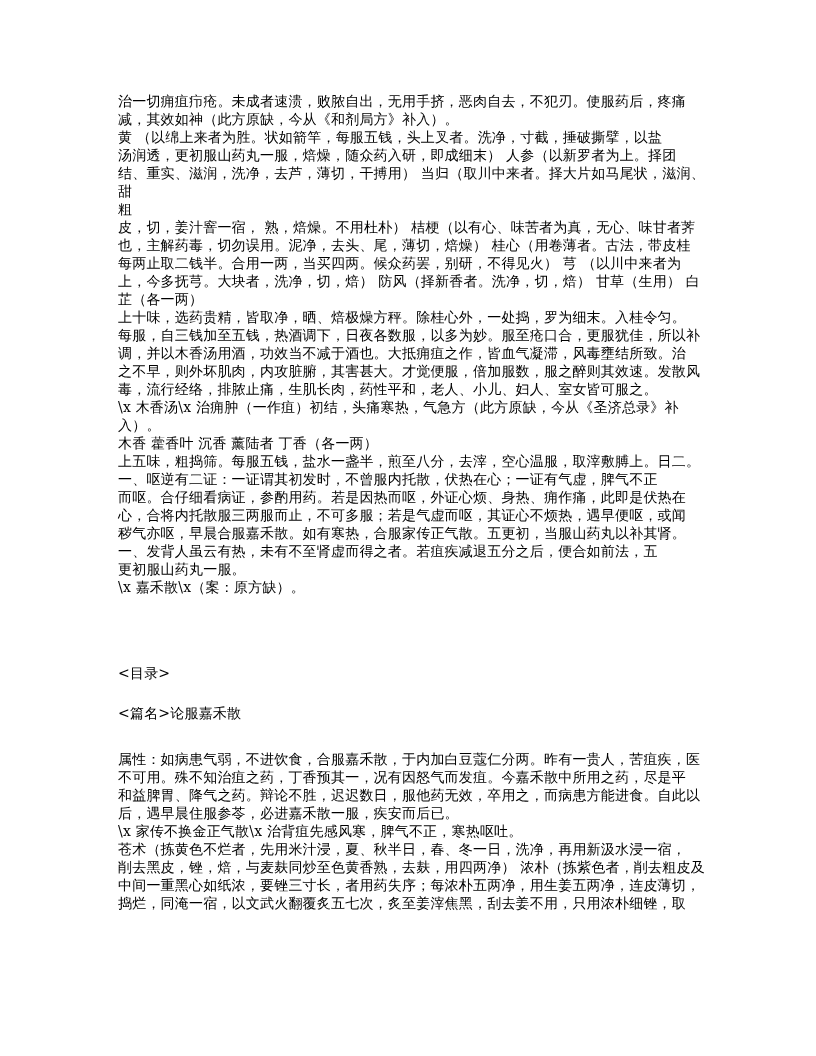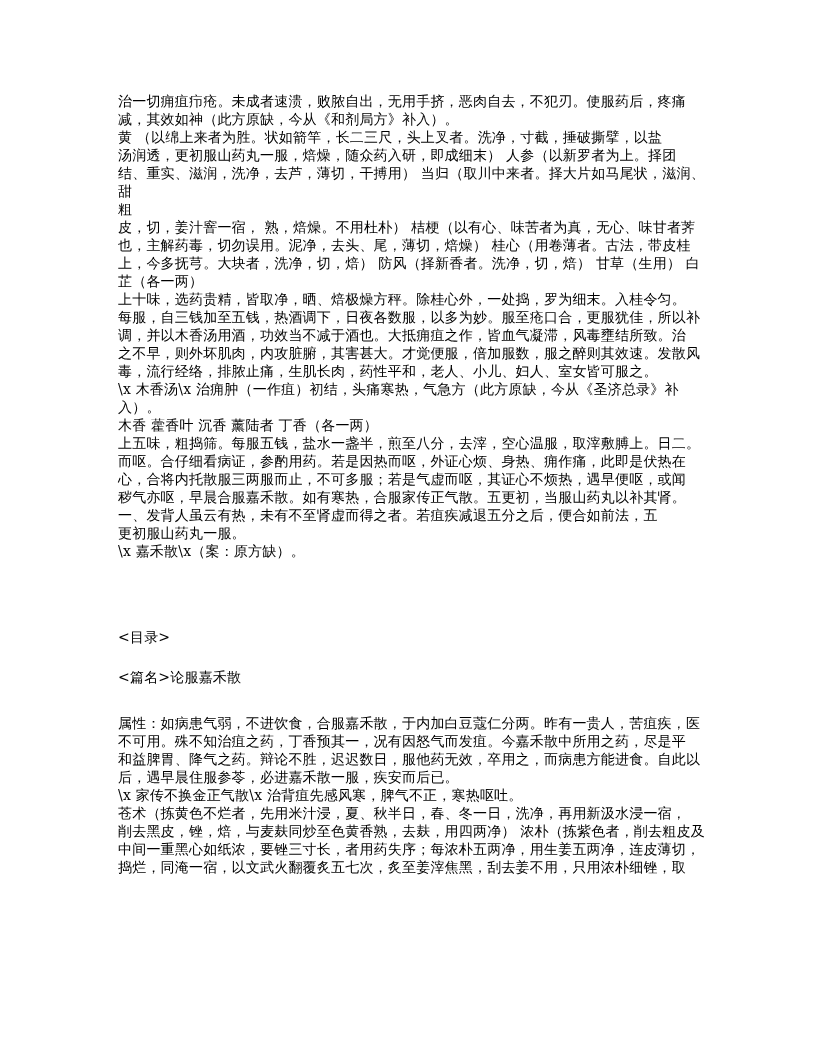--- a/index.html
+++ b/index.html
@@ -32,38 +32,40 @@
   .gap-small { height: 22px; }
   .gap-med { height: 28px; }
 </style>
 </head>
 <body>
 
 <div class="page">
   <div>
     <div class="line">治一切痈疽疖疮。未成者速溃，败脓自出，无用手挤，恶肉自去，不犯刃。使服药后，疼痛</div>
     <div class="line">减，其效如神（此方原缺，今从《和剂局方》补入）。</div>
-    <div class="line">黄 （以绵上来者为胜。状如箭竿，长二三尺，头上叉者。洗净，寸截，捶破撕擘，以盐</div>
+    <div class="line">黄 （以绵上来者为胜。状如箭竿，每服五钱，头上叉者。洗净，寸截，捶破撕擘，以盐</div>
     <div class="line">汤润透，更初服山药丸一服，焙燥，随众药入研，即成细末） 人参（以新罗者为上。择团</div>
     <div class="line">结、重实、滋润，洗净，去芦，薄切，干搏用） 当归（取川中来者。择大片如马尾状，滋润、</div>
     <div class="line">甜</div>
     <div class="line">粗</div>
     <div class="line">皮，切，姜汁窨一宿， 熟，焙燥。不用杜朴） 桔梗（以有心、味苦者为真，无心、味甘者荠</div>
     <div class="line">也，主解药毒，切勿误用。泥净，去头、尾，薄切，焙燥） 桂心（用卷薄者。古法，带皮桂</div>
+    <div class="line">每两止取二钱半。合用一两，当买四两。候众药罢，别研，不得见火） 芎 （以川中来者为</div>
     <div class="line">上，今多抚芎。大块者，洗净，切，焙） 防风（择新香者。洗净，切，焙） 甘草（生用） 白</div>
     <div class="line">芷（各一两）</div>
     <div class="line">上十味，选药贵精，皆取净，晒、焙极燥方秤。除桂心外，一处捣，罗为细末。入桂令匀。</div>
     <div class="line">每服，自三钱加至五钱，热酒调下，日夜各数服，以多为妙。服至疮口合，更服犹佳，所以补</div>
     <div class="line">调，并以木香汤用酒，功效当不减于酒也。大抵痈疽之作，皆血气凝滞，风毒壅结所致。治</div>
     <div class="line">之不早，则外坏肌肉，内攻脏腑，其害甚大。才觉便服，倍加服数，服之醉则其效速。发散风</div>
     <div class="line">毒，流行经络，排脓止痛，生肌长肉，药性平和，老人、小儿、妇人、室女皆可服之。</div>
     <div class="line">\x 木香汤\x 治痈肿（一作疽）初结，头痛寒热，气急方（此方原缺，今从《圣济总录》补</div>
     <div class="line">入）。</div>
     <div class="line">木香 藿香叶 沉香 薰陆者 丁香（各一两）</div>
     <div class="line">上五味，粗捣筛。每服五钱，盐水一盏半，煎至八分，去滓，空心温服，取滓敷膊上。日二。</div>
+    <div class="line">一、呕逆有二证：一证谓其初发时，不曾服内托散，伏热在心；一证有气虚，脾气不正</div>
     <div class="line">而呕。合仔细看病证，参酌用药。若是因热而呕，外证心烦、身热、痈作痛，此即是伏热在</div>
     <div class="line">心，合将内托散服三两服而止，不可多服；若是气虚而呕，其证心不烦热，遇早便呕，或闻</div>
     <div class="line">秽气亦呕，早晨合服嘉禾散。如有寒热，合服家传正气散。五更初，当服山药丸以补其肾。</div>
     <div class="line">一、发背人虽云有热，未有不至肾虚而得之者。若疽疾减退五分之后，便合如前法，五</div>
     <div class="line">更初服山药丸一服。</div>
     <div class="line">\x 嘉禾散\x（案：原方缺）。</div>
   </div>
 
   <div class="gap-large"></div>
 

